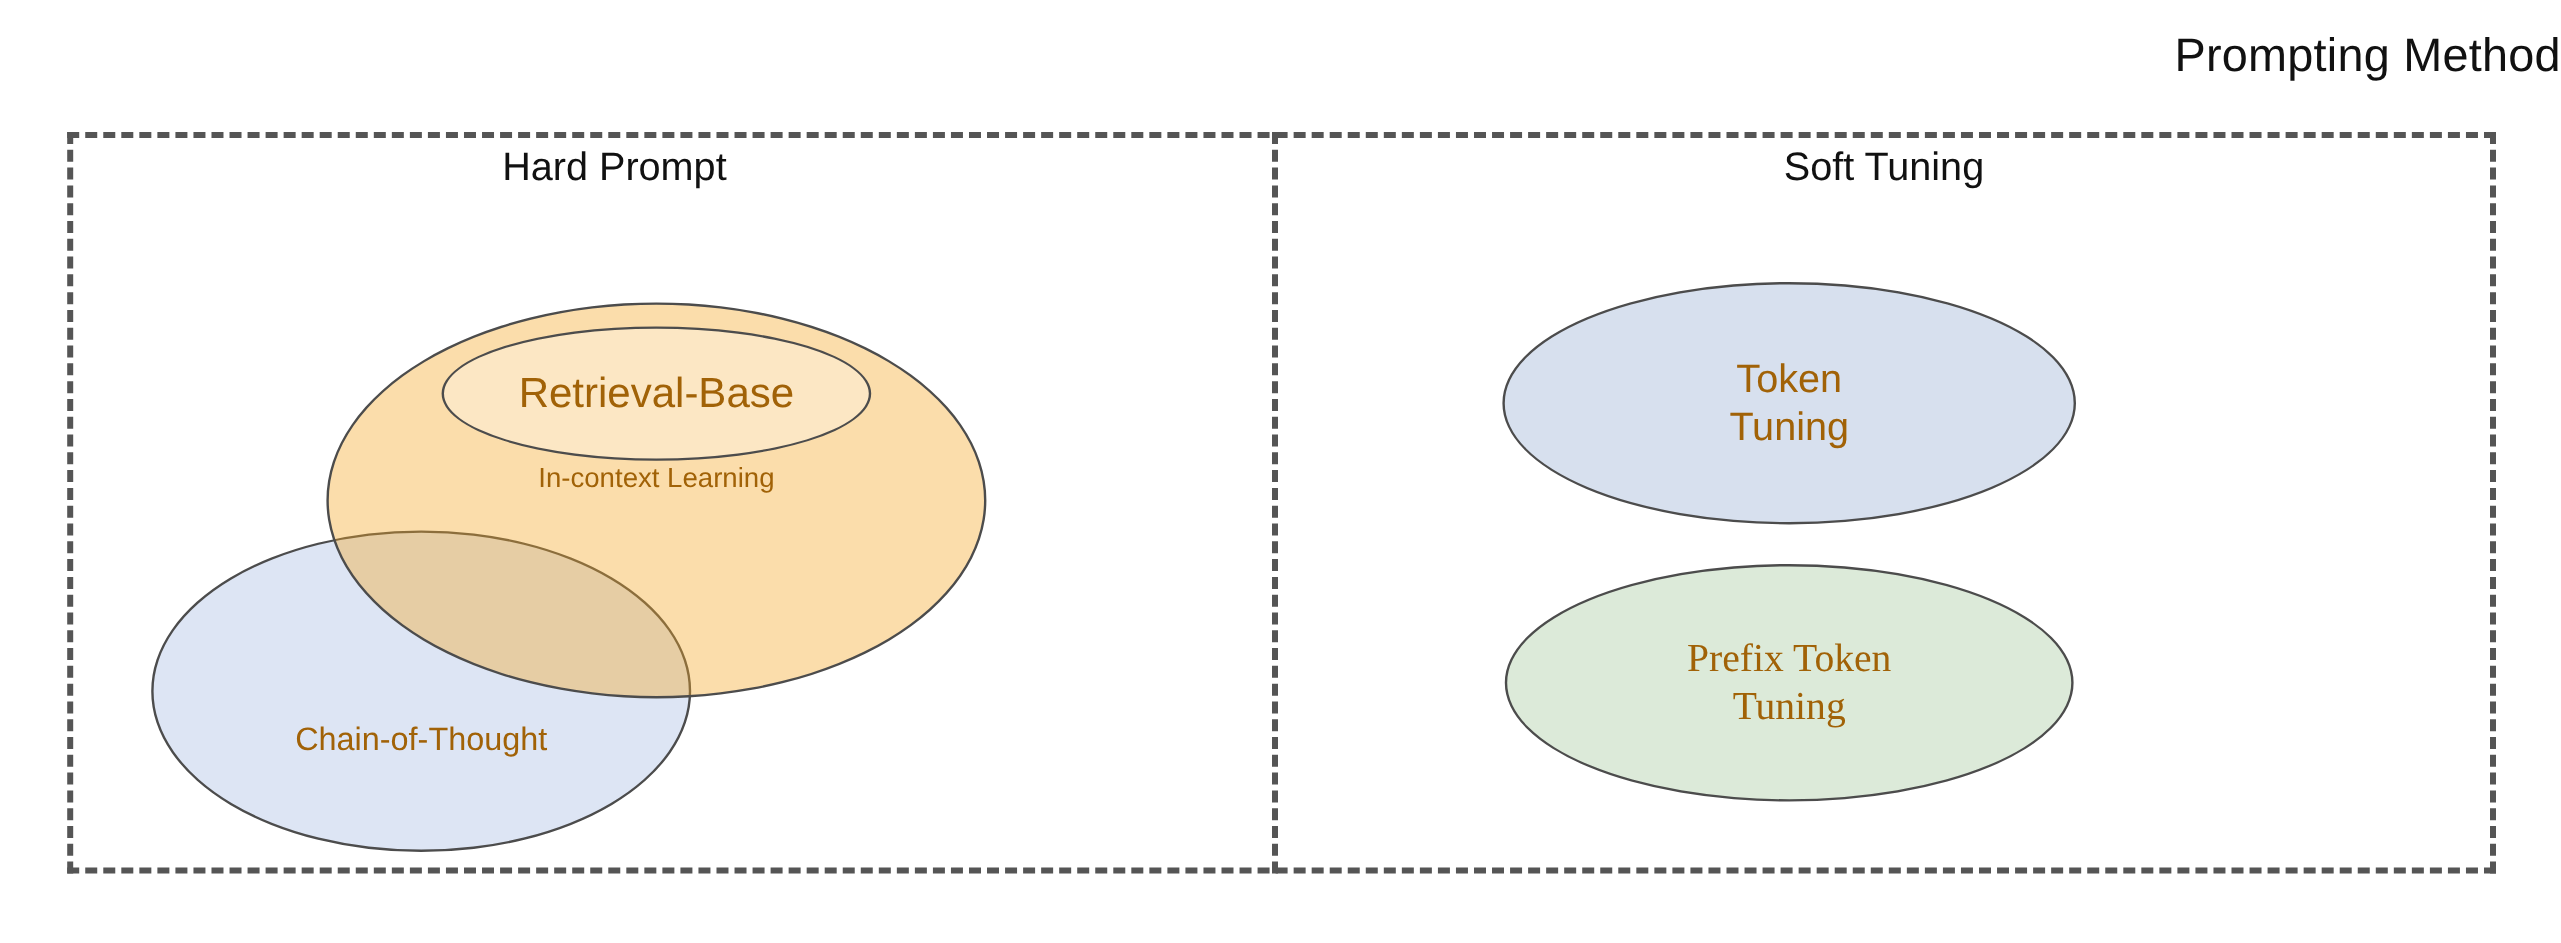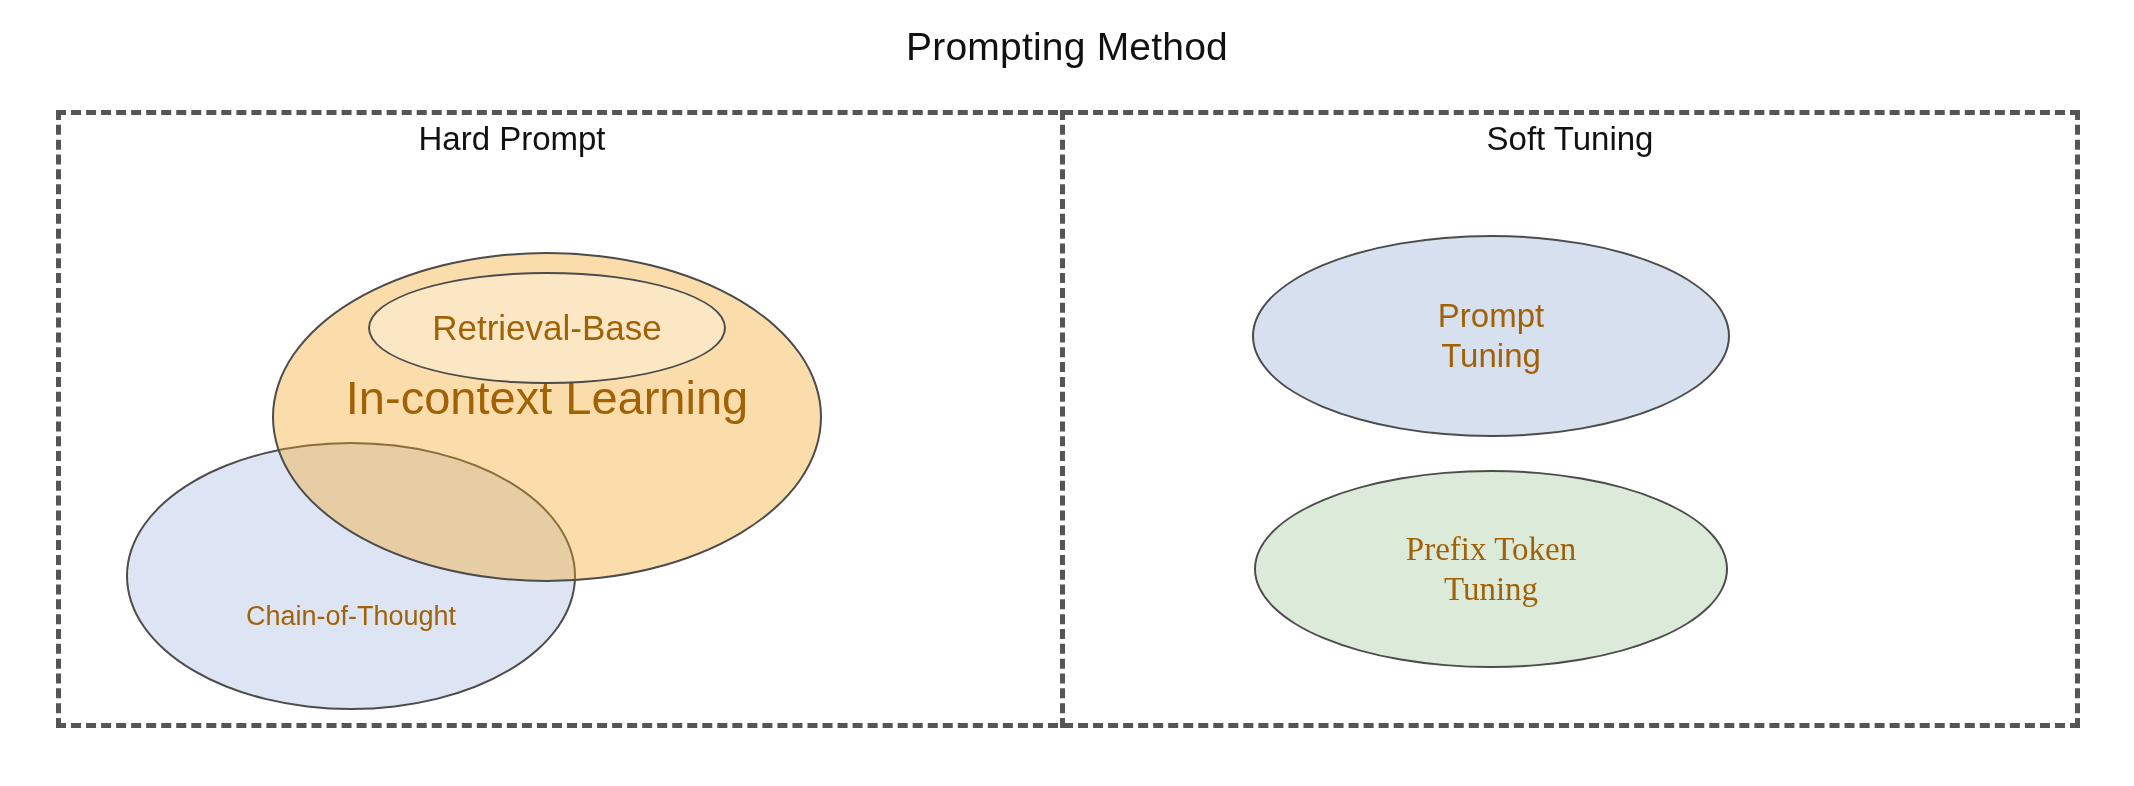--- a/index.html
+++ b/index.html
@@ -19,21 +19,21 @@
     background: #ffffff;
     overflow: hidden;
   }
 
   
   .diagram-title {
     position: absolute;
     left: 0;
     top: 24px;
     width: 2134px;
-    text-align: center;
+    text-align: right;
     font-size: 39px;
     line-height: 46px;
     color: #111111;
     letter-spacing: 0.2px;
     white-space: nowrap;
   }
 
   
   .outer-box {
     position: absolute;
@@ -102,21 +102,21 @@
     width: 550px;
     height: 330px;
     background: rgba(245, 166, 35, 0.38);
     z-index: 3;
   }
   #ellipse-icl > .node-label {
     position: absolute;
     top: 124px;
     left: 0;
     width: 100%;
-    font-size: 47px;
+    font-size: 23px;
     text-align: center;
   }
 
   #ellipse-retrieval {
     left: 368px;
     top: 272px;
     width: 358px;
     height: 112px;
     background: rgba(255, 255, 255, 0.30);
     border: 2.5px solid #4c4c4c;
@@ -199,21 +199,21 @@
 
   <div class="ellipse" id="ellipse-icl">
     <span class="node-label">In-context Learning</span>
   </div>
 
   <div class="ellipse" id="ellipse-retrieval">
     <span class="node-label">Retrieval-Base</span>
   </div>
 
   <div class="ellipse" id="ellipse-prompt-tuning">
-    <span class="node-label">Prompt
+    <span class="node-label">Token
 Tuning</span>
   </div>
 
   <div class="ellipse" id="ellipse-prefix-tuning">
     <span class="node-label">Prefix Token
 Tuning</span>
   </div>
 
 </div>
 

